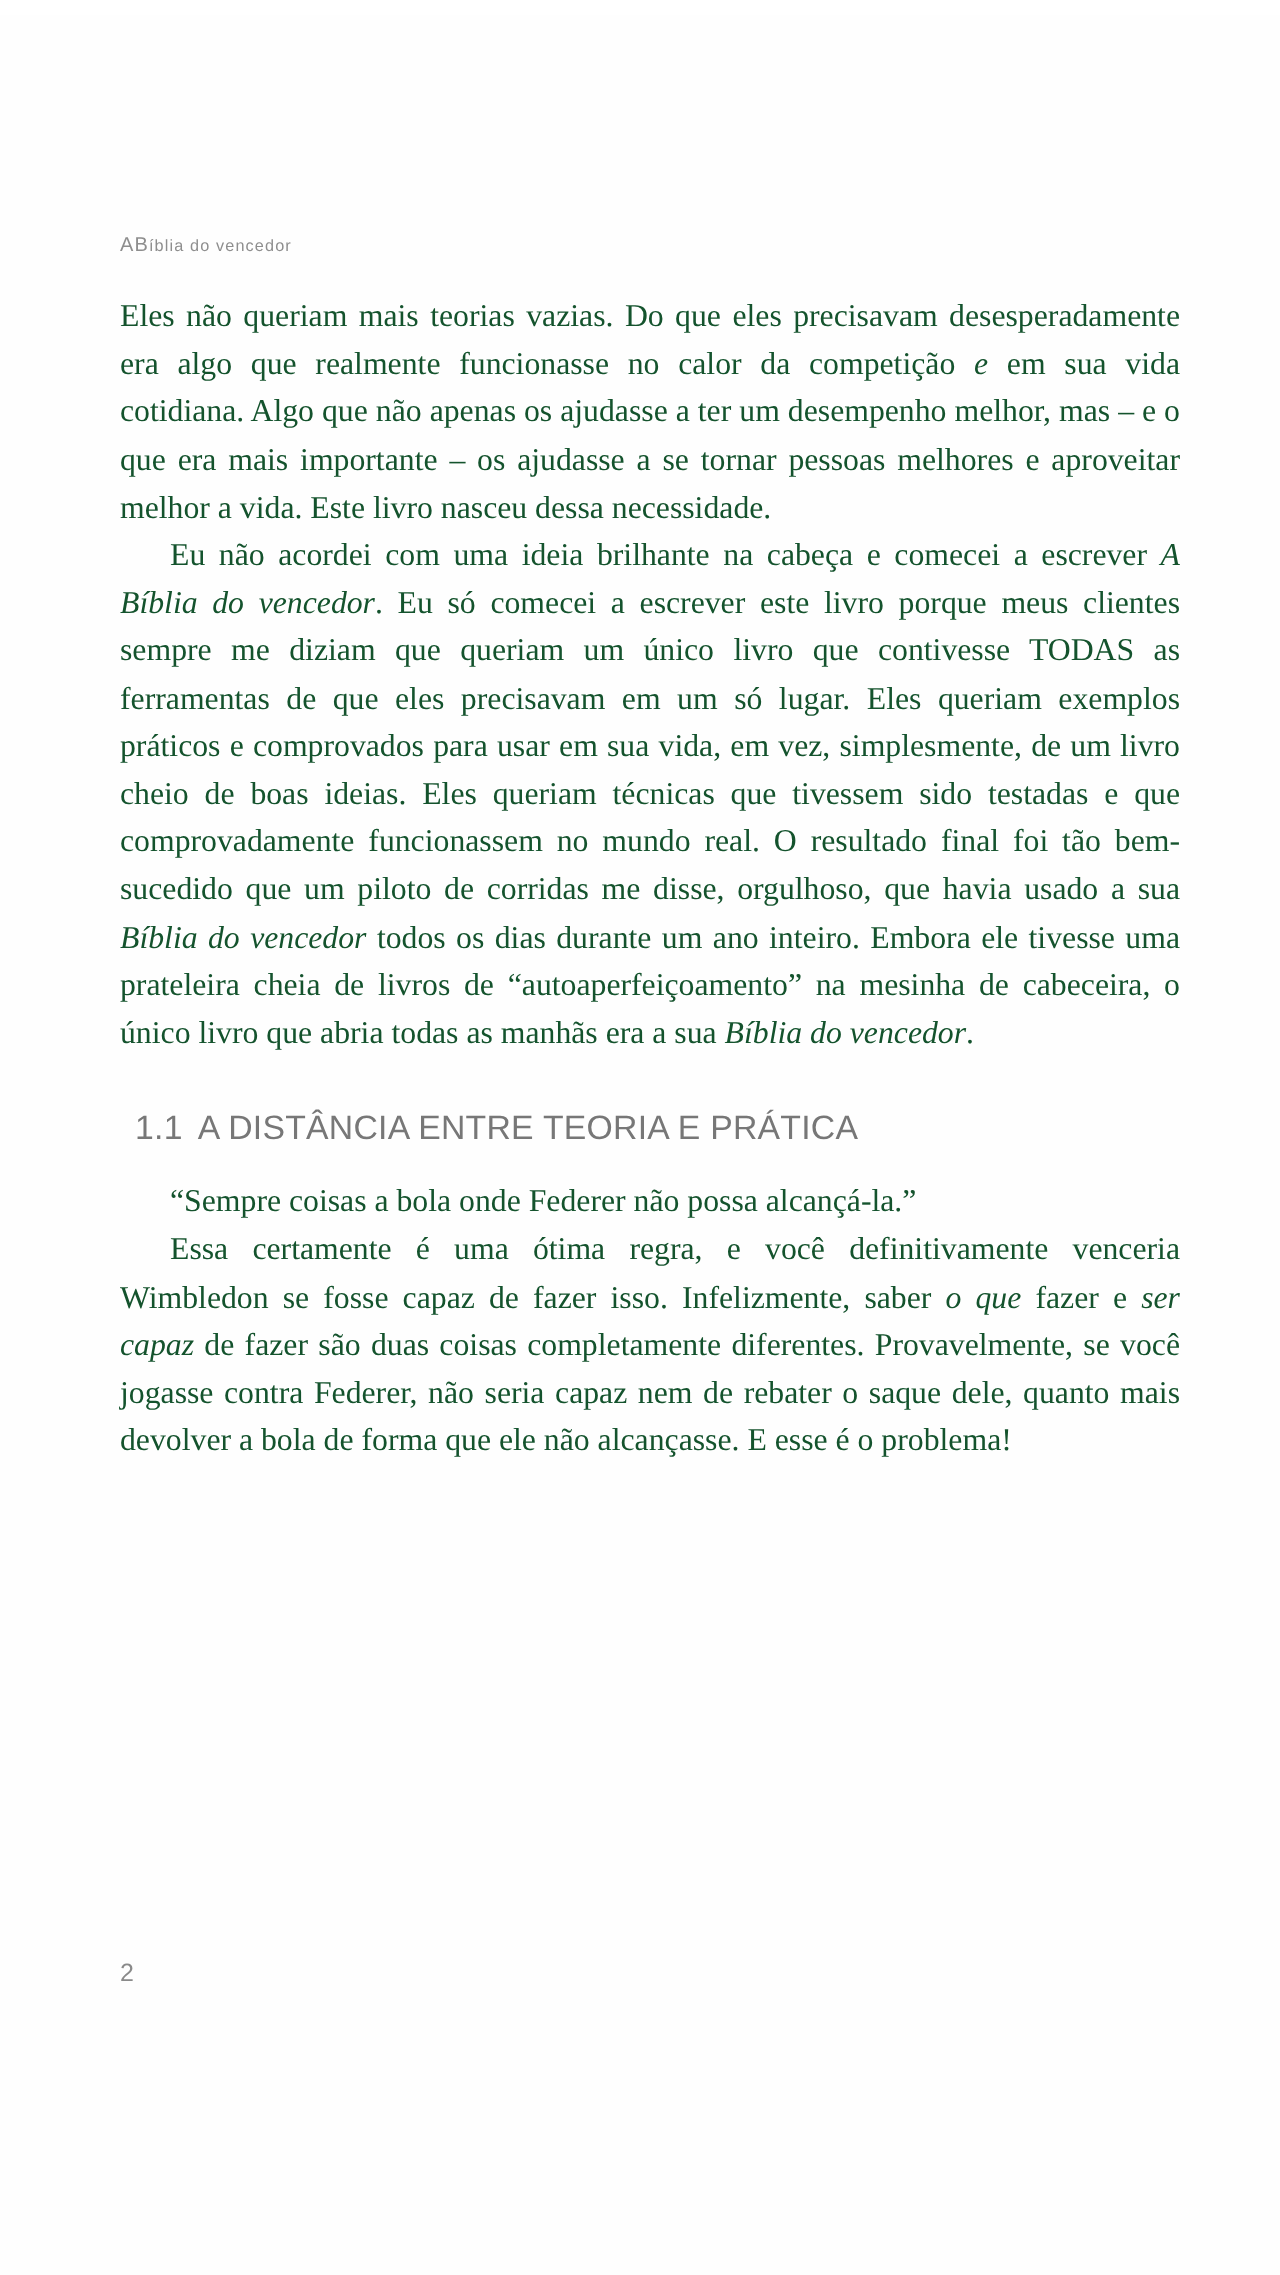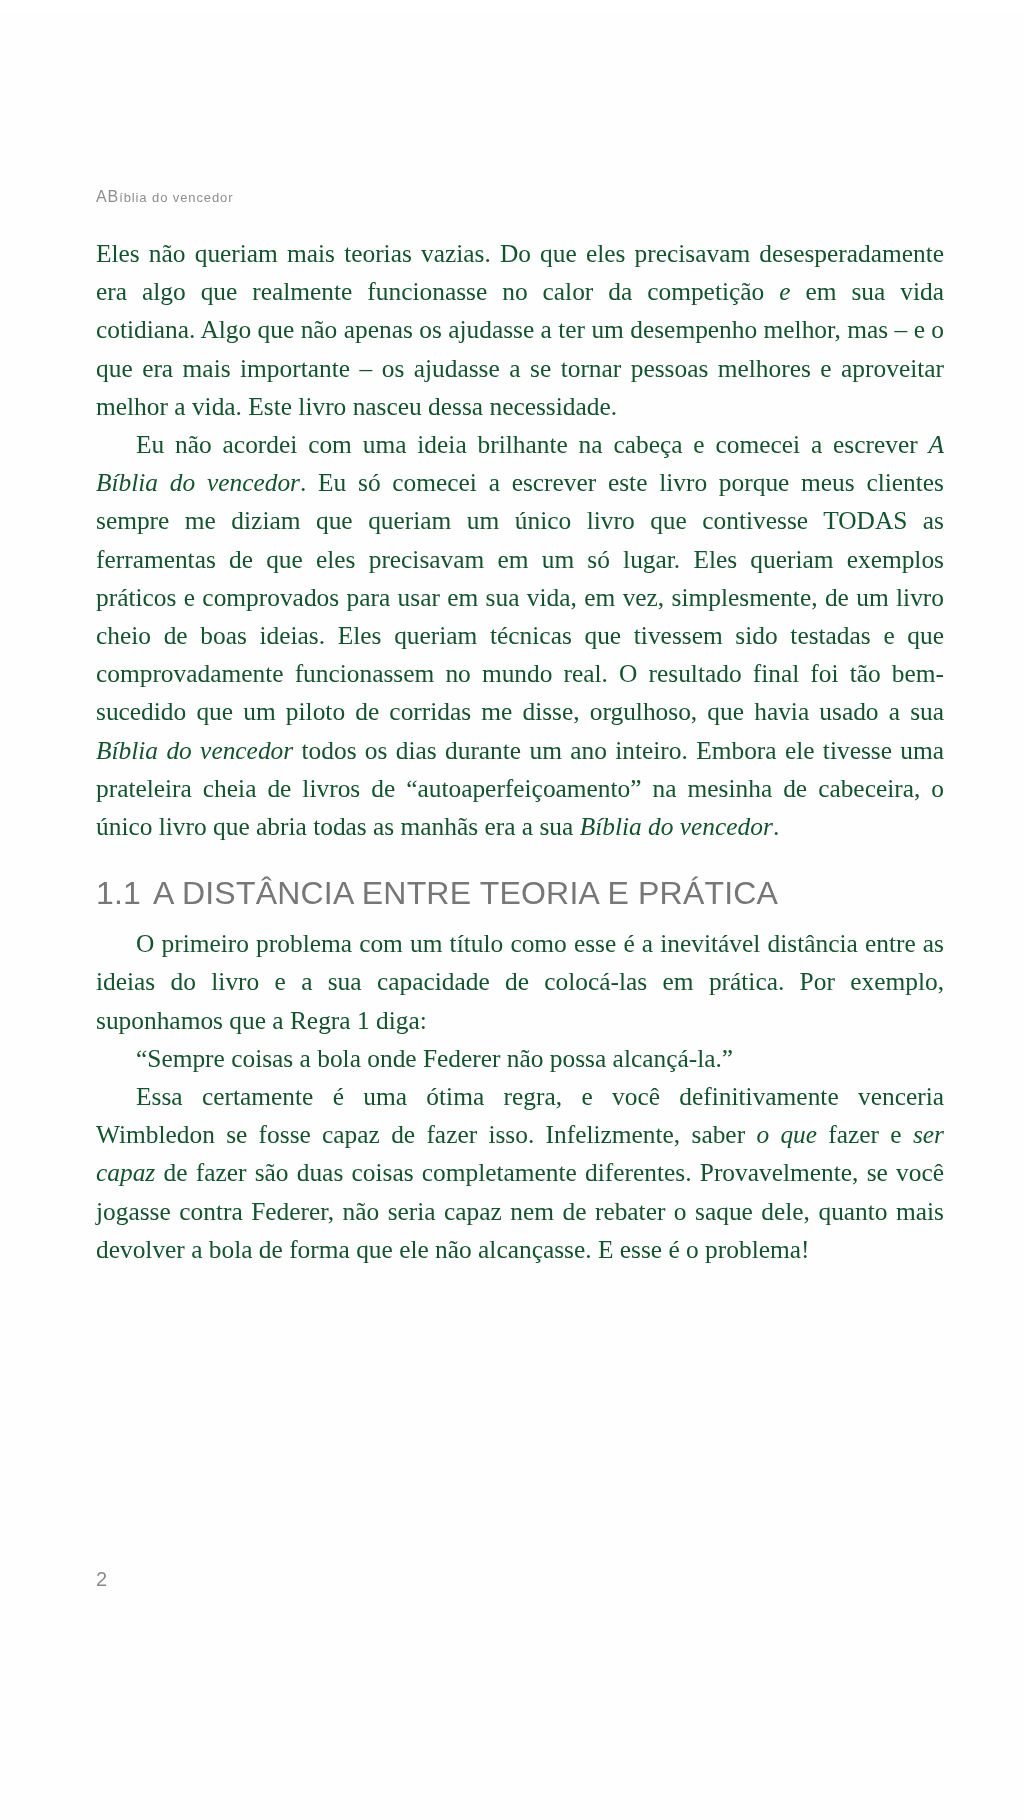--- a/index.html
+++ b/index.html
@@ -64,26 +64,26 @@
   }
   p.body-par.indent {
     text-indent: 40px;
   }
   p.body-par em {
     font-style: italic;
   }
 
   
   .section-heading {
-    margin: 0;
+    margin: 12px;
     padding-top: 30px;
     padding-bottom: 12px;
     font-family: "Liberation Sans", "DejaVu Sans", sans-serif;
     font-weight: 400;
-    font-size: 32px;
+    font-size: 27px;
     letter-spacing: 0.2px;
     color: #777777;
     white-space: nowrap;
   }
   .section-heading .num {
     margin-right: 12px;
   }
 
   
   .page-number {
@@ -106,21 +106,20 @@
 
   <div class="text-column">
 
     <p class="body-par"><span>Eles não queriam mais teorias vazias. Do que eles precisavam desesperadamente era algo que realmente funcionasse no calor da competição </span><em>e</em><span> em sua vida cotidiana. Algo que não apenas os ajudasse a ter um desempenho melhor, mas – e o que era mais importante – os ajudasse a se tornar pessoas melhores e aproveitar melhor a vida. Este livro nasceu dessa necessidade.</span></p>
 
     <p class="body-par indent"><span>Eu não acordei com uma ideia brilhante na cabeça e comecei a escrever </span><em>A Bíblia do vencedor</em><span>. Eu só comecei a escrever este livro porque meus clientes sempre me diziam que queriam um único livro que contivesse TODAS as ferramentas de que eles precisavam em um só lugar. Eles queriam exemplos práticos e comprovados para usar em sua vida, em vez, simplesmente, de um livro cheio de boas ideias. Eles queriam técnicas que tivessem sido testadas e que comprovadamente funcionassem no mundo real. O resultado final foi tão bem-sucedido que um piloto de corridas me disse, orgulhoso, que havia usado a sua </span><em>Bíblia do vencedor</em><span> todos os dias durante um ano inteiro. Embora ele tivesse uma prateleira cheia de livros de “autoaperfeiçoamento” na mesinha de cabeceira, o único livro que abria todas as manhãs era a sua </span><em>Bíblia do vencedor</em><span>.</span></p>
 
     <h2 class="section-heading"><span class="num">1.1</span><span>A DISTÂNCIA ENTRE TEORIA E PRÁTICA</span></h2>
 
 
-    <p class="body-par indent"><span>O primeiro problema com um título como esse é a inevitável distância entre as ideias do livro e a sua capacidade de colocá-las em prática. Por exemplo, suponhamos que a Regra 1 diga:</span></p>
 
     <p class="body-par indent"><span>“Sempre coisas a bola onde Federer não possa alcançá-la.”</span></p>
 
     <p class="body-par indent"><span>Essa certamente é uma ótima regra, e você definitivamente venceria Wimbledon se fosse capaz de fazer isso. Infelizmente, saber </span><em>o que</em><span> fazer e </span><em>ser capaz</em><span> de fazer são duas coisas completamente diferentes. Provavelmente, se você jogasse contra Federer, não seria capaz nem de rebater o saque dele, quanto mais devolver a bola de forma que ele não alcançasse. E esse é o problema!</span></p>
 
   </div>
 
   <div class="page-number">2</div>
 
 </div>

